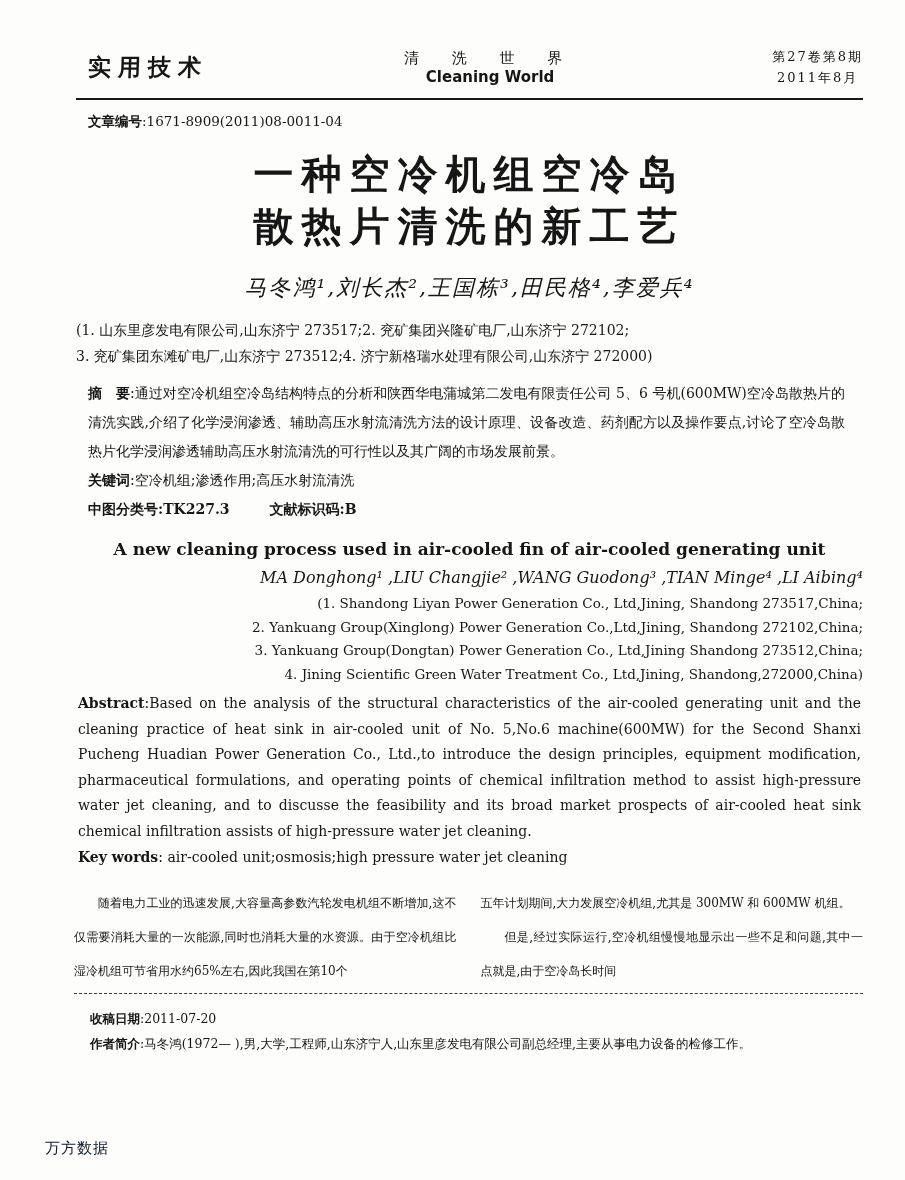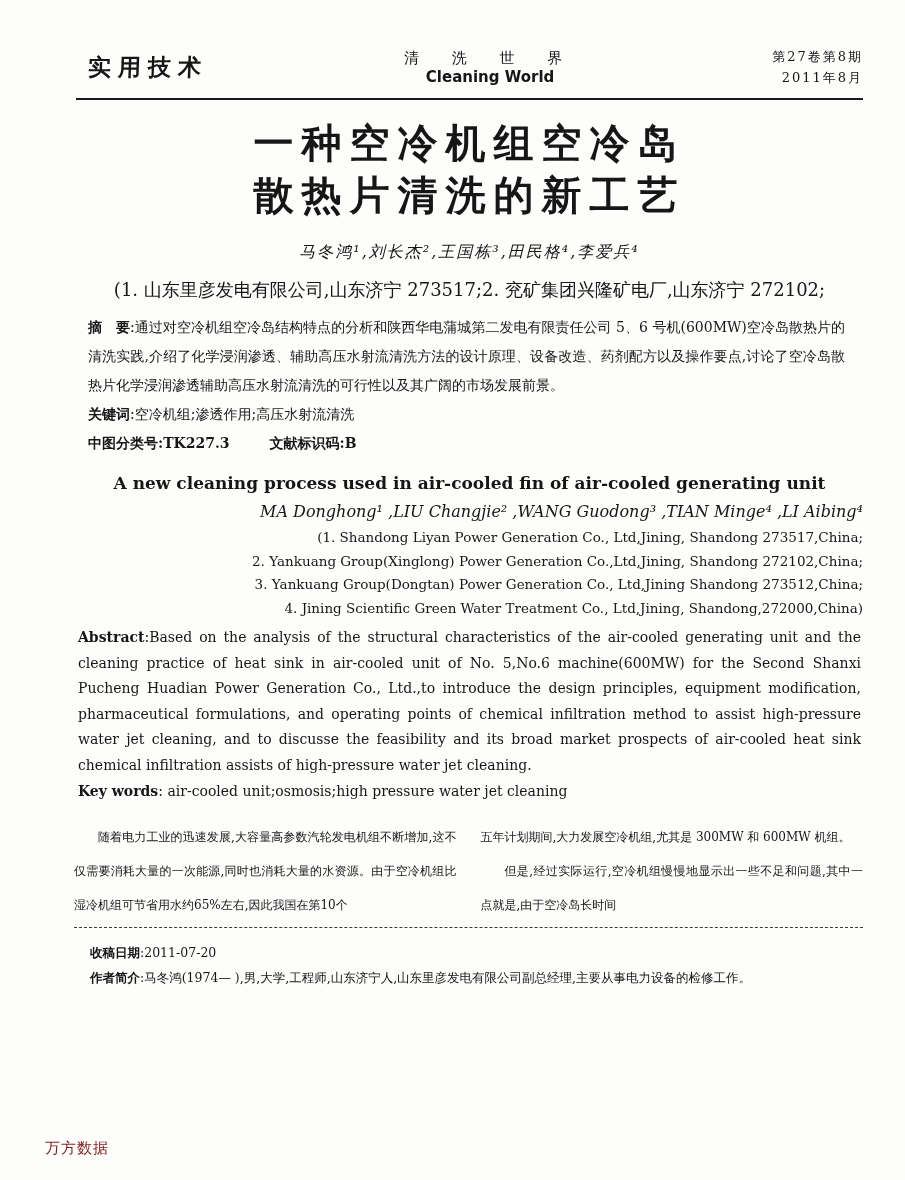--- a/index.html
+++ b/index.html
@@ -17,33 +17,33 @@
   
   .header{display:flex;justify-content:space-between;align-items:center;margin-left:12px;}
   .header-left{
     font-family:"DejaVu Sans","Liberation Sans",sans-serif;
     font-weight:bold;font-size:23px;letter-spacing:7px;
     transform:skewX(-2deg);
   }
   .header-center{text-align:center;}
   .journal-cn{font-size:15px;letter-spacing:14px;}
   .journal-en{font-family:"DejaVu Sans","Liberation Sans",sans-serif;font-weight:bold;font-size:15px;}
-  .header-right{font-size:13px;line-height:21px;letter-spacing:2px;text-align:right;}
+  .header-right{font-size:13px;line-height:21px;letter-spacing:2px;text-align:center;}
   .header-rule{height:2px;margin-top:10px;background:#1a1a1a;}
   
   .article-no{margin:13px 0 0 12px;font-size:13.5px;}
   .b{font-weight:bold;}
   
   .title{
     margin:18px 0 0 0;text-align:center;
     font-family:Liberation Serif, serif;
     font-weight:bold;font-size:40px;line-height:52px;letter-spacing:8px;
   }
-  .authors-cn{margin-top:20px;text-align:center;font-size:16px;font-style:italic;letter-spacing:2px;}
-  .affil-cn{margin-top:14px;text-align:center;font-size:18px;line-height:26px;}
+  .authors-cn{margin-top:20px;text-align:center;font-size:22px;font-style:italic;letter-spacing:2px;}
+  .affil-cn{margin-top:14px;font-size:14px;line-height:26px;}
   
   .abs-cn{margin:10px 18px 0 12px;font-size:14px;line-height:29px;text-align:justify;}
   .kw-cn{margin:0 0 0 12px;font-size:14px;line-height:29px;}
   .clc{margin:0 0 0 12px;font-size:14px;line-height:29px;font-weight:bold;}
   .clc .gap{display:inline-block;width:40px;}
   
   .en-title{margin-top:15px;text-align:center;font-weight:bold;font-size:17px;
     font-family:"DejaVu Serif","Liberation Serif",serif;}
   .en-authors{margin-top:9px;text-align:right;font-style:italic;font-size:16px;}
   .en-affils{margin-top:5px;text-align:right;font-size:13.5px;line-height:23.5px;}
@@ -51,51 +51,55 @@
   .en-kw{margin:1px 2px 0 2px;font-size:14px;line-height:25px;}
   
   .columns{display:flex;gap:24px;margin:16px 0 0 -2px;}
   .col{flex:1;font-size:12px;line-height:34px;text-align:justify;}
   .col p{margin:0;}
   .indent{text-indent:2em;}
   
   .foot-divider{margin:5px 0 0 -2px;border-top:1px dashed #3a3a3a;}
   .footnotes{margin:12px 0 0 14px;font-size:12.5px;line-height:25px;}
   
-  .watermark{position:absolute;left:45px;bottom:22px;font-size:15px;color:#7f1d1d;letter-spacing:1px;}
+  .watermark{position:absolute;left:45px;bottom:22px;font-size:15px;color:#0f172a;letter-spacing:1px;}
 </style>
 </head>
 <body>
 
 <div class="page">
 
   <header class="header">
     <div class="header-left">实用技术</div>
     <div class="header-center">
       <div class="journal-cn">清 洗 世 界</div>
       <div class="journal-en">Cleaning World</div>
     </div>
     <div class="header-right">
       <div>第27卷第8期</div>
       <div>2011年8月</div>
     </div>
   </header>
 
   <div class="header-rule"></div>
 
+  <div class="article-no">
+    <span class="b">文章编号</span><span>:1671-8909(2011)08-0011-04</span>
+  </div>
 
   <h1 class="title">
     <span style="display:block">一种空冷机组空冷岛</span>
     <span style="display:block">散热片清洗的新工艺</span>
   </h1>
 
   <div class="authors-cn">马冬鸿¹,刘长杰²,王国栋³,田民格⁴,李爱兵⁴</div>
 
   <div class="affil-cn">
     <div>(1. 山东里彦发电有限公司,山东济宁 273517;2. 兖矿集团兴隆矿电厂,山东济宁 272102;</div>
+    <div>3. 兖矿集团东滩矿电厂,山东济宁 273512;4. 济宁新格瑞水处理有限公司,山东济宁 272000)</div>
   </div>
 
   <p class="abs-cn"><span class="b">摘　要</span><span>:通过对空冷机组空冷岛结构特点的分析和陕西华电蒲城第二发电有限责任公司 5、6 号机(600MW)空冷岛散热片的清洗实践,介绍了化学浸润渗透、辅助高压水射流清洗方法的设计原理、设备改造、药剂配方以及操作要点,讨论了空冷岛散热片化学浸润渗透辅助高压水射流清洗的可行性以及其广阔的市场发展前景。</span></p>
 
   <div class="kw-cn"><span class="b">关键词</span><span>:空冷机组;渗透作用;高压水射流清洗</span></div>
 
   <div class="clc"><span>中图分类号</span><span>:TK227.3</span><span class="gap"></span><span>文献标识码</span><span>:B</span></div>
 
   <div class="en-title">A new cleaning process used in air-cooled fin of air-cooled generating unit</div>
 
@@ -119,18 +123,18 @@
     <div class="col">
       <p>五年计划期间,大力发展空冷机组,尤其是 300MW 和 600MW 机组。</p>
       <p class="indent">但是,经过实际运行,空冷机组慢慢地显示出一些不足和问题,其中一点就是,由于空冷岛长时间</p>
     </div>
   </div>
 
   <div class="foot-divider"></div>
 
   <div class="footnotes">
     <div><span class="b">收稿日期</span><span>:2011-07-20</span></div>
-    <div><span class="b">作者简介</span><span>:马冬鸿(1974— ),男,大学,工程师,山东济宁人,山东里彦发电有限公司副总经理,主要从事电力设备的检修工作。</span></div>
+    <div><span class="b">作者简介</span><span>:马冬鸿(1972— ),男,大学,工程师,山东济宁人,山东里彦发电有限公司副总经理,主要从事电力设备的检修工作。</span></div>
   </div>
 
   <div class="watermark">万方数据</div>
 
 </div>
 
 </body></html>

